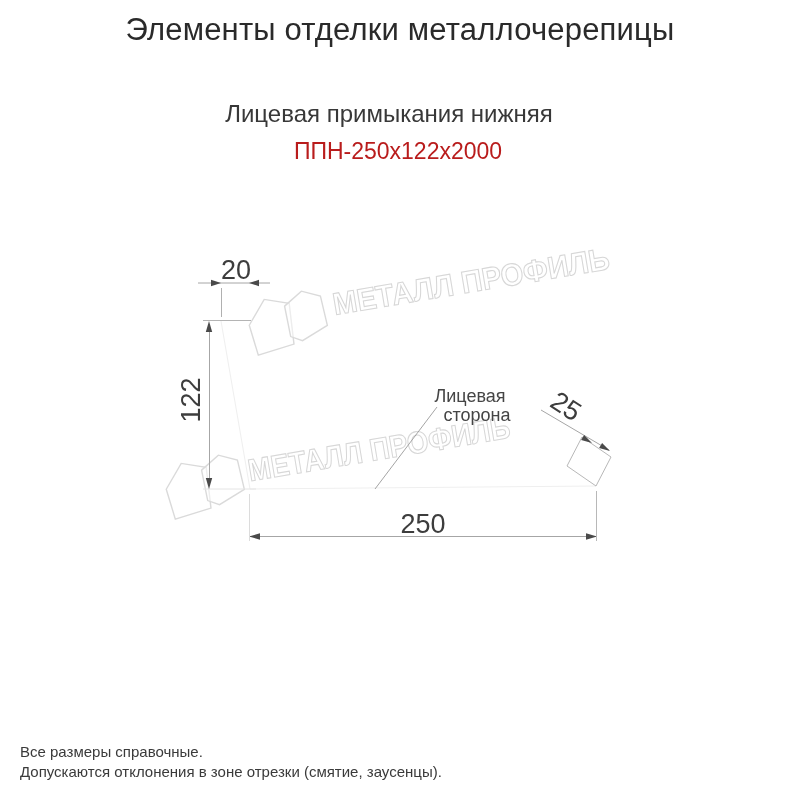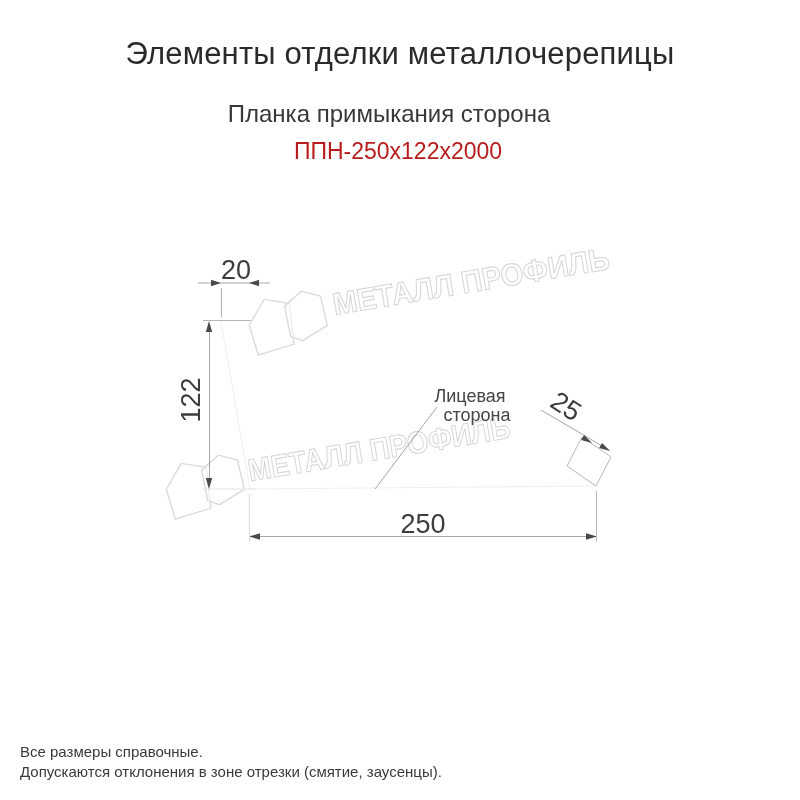--- a/index.html
+++ b/index.html
@@ -4,21 +4,21 @@
 <style>
   html,body{margin:0;padding:0;background:#fff;}
   .page{
     position:relative;
     width:800px;height:800px;
     background:#ffffff;
     overflow:hidden;
     font-family:"Liberation Sans", sans-serif;
   }
   .page-title{
-    position:absolute;top:36px;left:0;width:800px;
+    position:absolute;top:12px;left:0;width:800px;
     text-align:center;
     font-size:31px;color:#2a2a2a;letter-spacing:0.2px;
   }
   .product-name{
     position:absolute;top:100px;left:0;width:778px;
     text-align:center;
     font-size:24px;color:#383838;
   }
   .product-code{
     position:absolute;top:138px;left:0;width:796px;
@@ -39,21 +39,21 @@
   }
   .footer.n1{top:743px;}
   .footer.n2{top:763px;}
 </style>
 </head>
 <body>
 
 <div class="page">
 
   <div class="page-title">Элементы отделки металлочерепицы</div>
-  <div class="product-name">Планка примыкания сторона</div>
+  <div class="product-name">Лицевая примыкания нижняя</div>
   <div class="product-code">ППН-250х122х2000</div>
 
   <svg class="diagram-svg" width="800" height="800" viewBox="0 0 800 800">
 
     <defs>
       <g id="mp-logo">
         <polygon points="2,26 21,3 45,11 43,52 6,57" fill="rgba(255,255,255,0.5)" stroke="#dadada" stroke-width="1.4"></polygon>
         <polygon points="40,13 59,1 77,9 79,39 52,50 41,44" fill="rgba(255,255,255,0.5)" stroke="#dadada" stroke-width="1.4"></polygon>
       </g>
     </defs>

